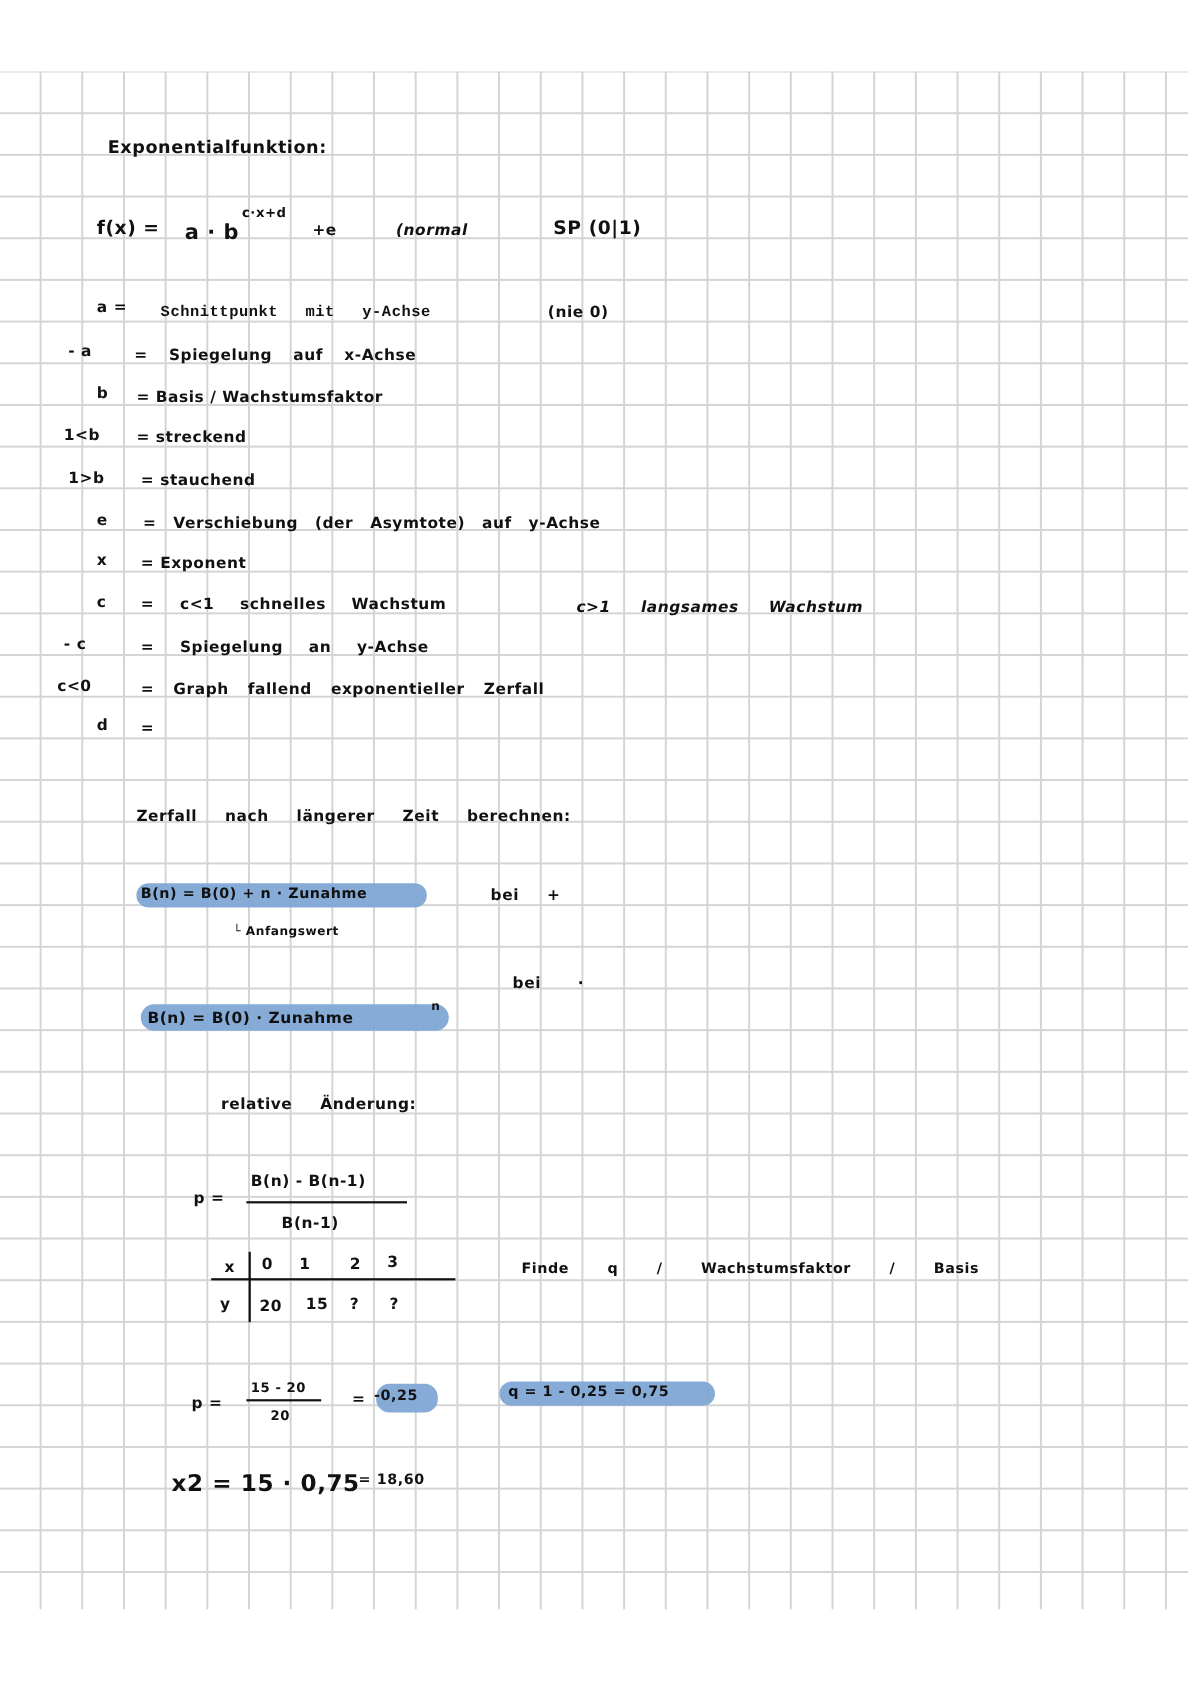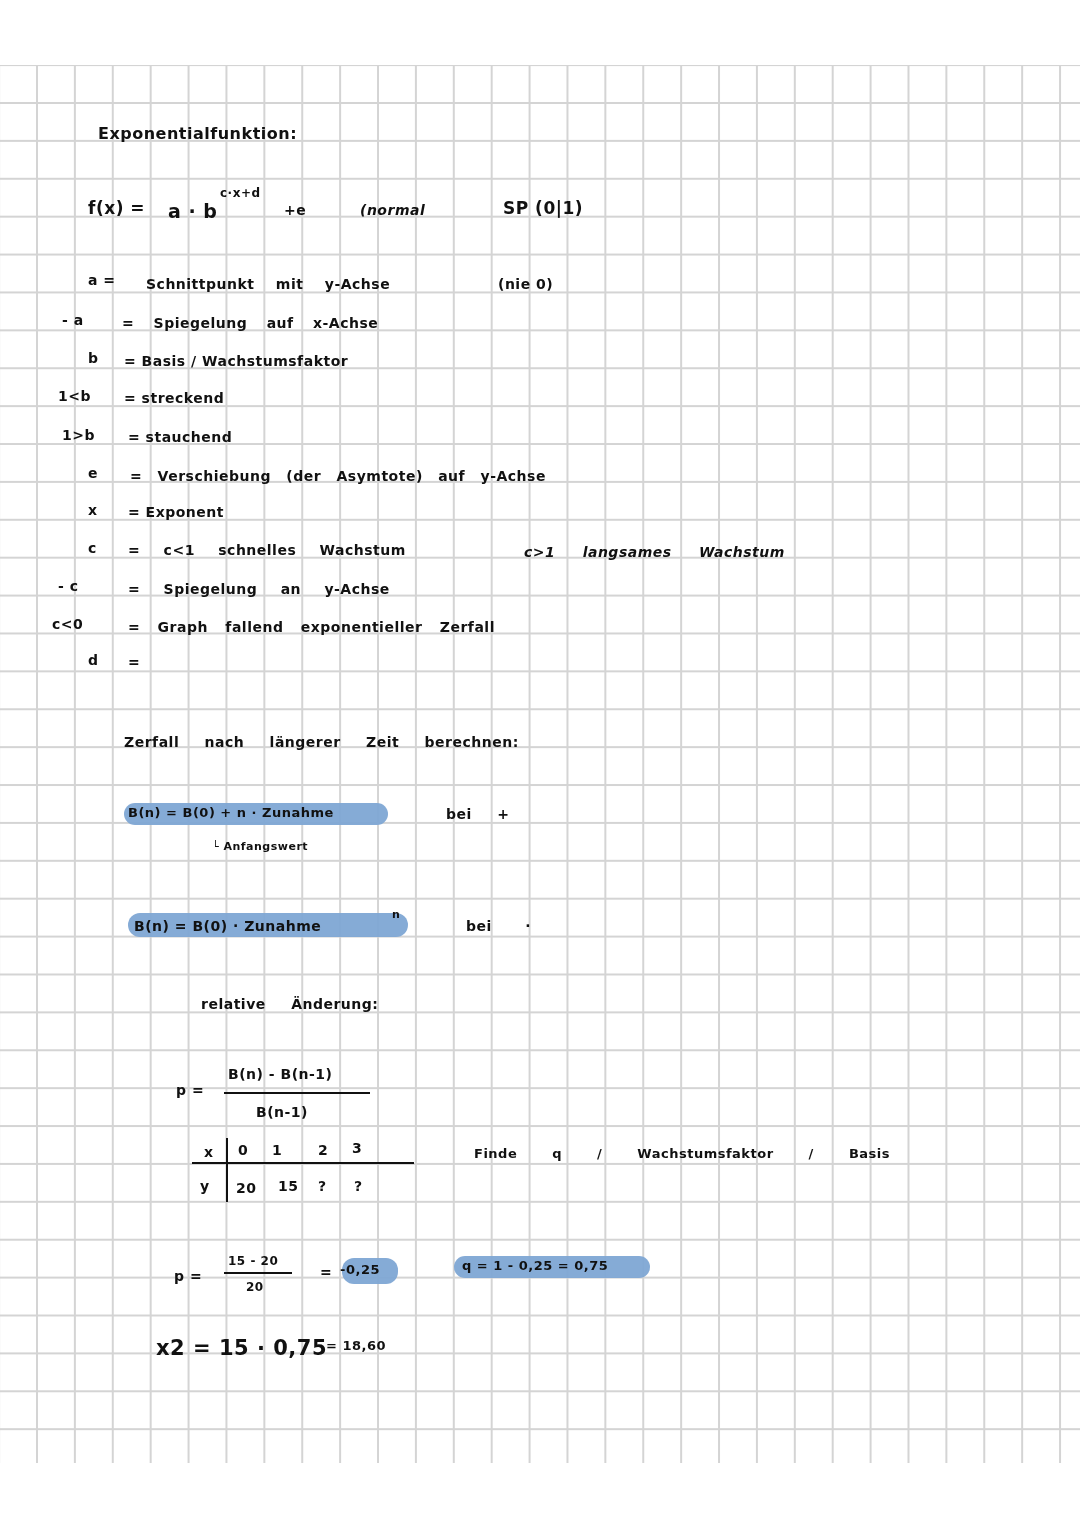--- a/index.html
+++ b/index.html
@@ -43,21 +43,21 @@
   <div class="t" style="left:88px; top:198px;">f(x) =</div>
   <div class="t" style="left:168px; top:200px; font-size:19px;">a · b</div>
   <div class="t xs" style="left:220px; top:186px; font-size:12px;">c·x+d</div>
   <div class="t sm" style="left:284px; top:202px;">+e</div>
   <div class="t sm" style="left:360px; top:202px;font-style:italic;">(normal</div>
   <div class="t" style="left:475px; top:198px;margin-left:28px;">SP (0|1)</div>
 </div>
 
 <div>
   <div class="t sm" style="left:88px; top:272px;">a =</div>
-  <div class="t sm" style="left:146px; top:276px; word-spacing:16px;">Schnittpunkt mit y-Achse</div>
+  <div class="t sm" style="left:146px; top:276px; word-spacing:16px;font-family:Liberation Mono, monospace;">Schnittpunkt mit y-Achse</div>
   <div class="t sm" style="left:498px; top:276px;">(nie 0)</div>
 
   <div class="t sm" style="left:62px; top:312px;">- a</div>
   <div class="t sm" style="left:122px; top:315px; word-spacing:14px;">= Spiegelung auf x-Achse</div>
 
   <div class="t sm" style="left:88px; top:350px;">b</div>
   <div class="t sm" style="left:124px; top:353px;">= Basis / Wachstumsfaktor</div>
 
   <div class="t sm" style="left:58px; top:388px;">1&lt;b</div>
   <div class="t sm" style="left:124px; top:390px;">= streckend</div>
@@ -88,21 +88,21 @@
 <div class="t sm" style="left:124px; top:734px; word-spacing:20px;">Zerfall nach längerer Zeit berechnen:</div>
 
 <div class="hl" style="left:124px; top:803px; width:264px; height:22px;"></div>
 <div class="t sm" style="left:128px; top:805px; font-size:13px;">B(n) = B(0) + n · Zunahme</div>
 <div class="t xs" style="left:212px; top:840px;">└ Anfangswert</div>
 <div class="t sm" style="left:446px; top:806px; word-spacing:20px;">bei +</div>
 
 <div class="hl" style="left:128px; top:913px; width:280px; height:24px;"></div>
 <div class="t sm" style="left:134px; top:918px;">B(n) = B(0) · Zunahme</div>
 <div class="t xs" style="left:392px; top:908px;">n</div>
-<div class="t sm" style="left:466px; top:918px; word-spacing:28px;">bei ·</div>
+<div class="t sm" style="left:466px; top:886px; word-spacing:28px;">bei ·</div>
 
 <div class="t sm" style="left:160px; top:996px; word-spacing:20px;margin-left:41px;">relative Änderung:</div>
 <div class="t sm" style="left:176px; top:1082px;">p =</div>
 <div class="t sm" style="left:228px; top:1066px;">B(n) - B(n-1)</div>
 <div class="frac-line" style="left:224px; top:1092px; width:146px;"></div>
 <div class="t sm" style="left:256px; top:1104px;">B(n-1)</div>
 
 <div>
   <div class="tbl-v" style="left:226px; top:1138px; height:64px;"></div>
   <div class="tbl-h" style="left:192px; top:1162px; width:222px;"></div>

